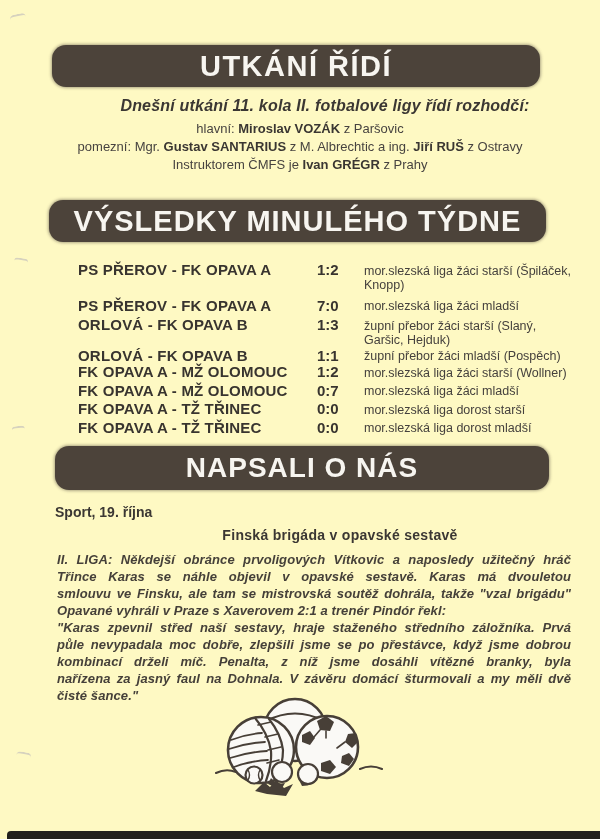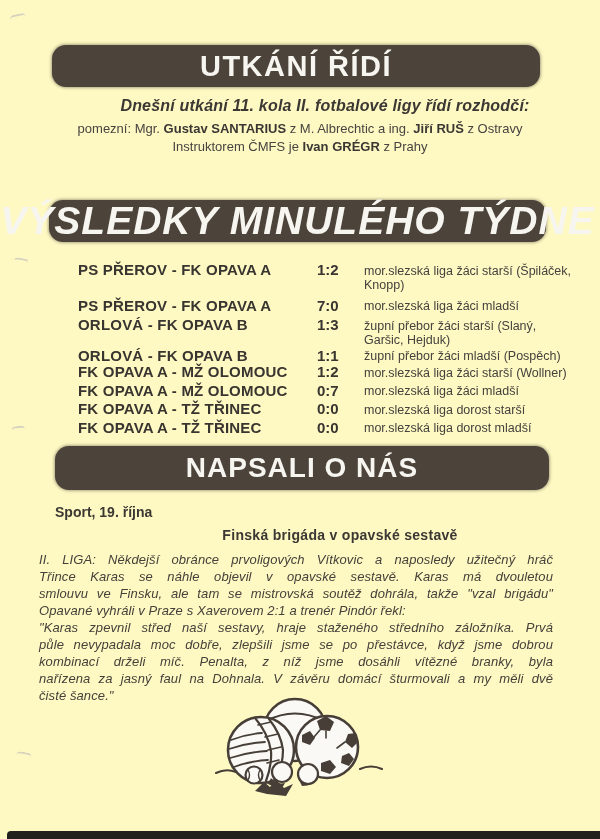--- a/index.html
+++ b/index.html
@@ -10,21 +10,21 @@
   }
   
   .hbox{
     position:absolute;background:#4c433a;color:#f7f5f0;
     display:flex;align-items:center;justify-content:center;
     font-weight:bold;border-radius:14px;
     box-shadow:0 0 3px 1px rgba(76,67,58,.45);
     white-space:nowrap;
   }
   #hbox1{left:52px;top:45px;width:488px;height:42px;font-size:29px;letter-spacing:1.5px;}
-  #hbox2{left:49px;top:200px;width:497px;height:42px;font-size:39px;letter-spacing:1px;font-style:italic;}
+  #hbox2{left:49px;top:200px;width:497px;height:42px;font-size:29px;letter-spacing:1px;}
   #hbox3{left:55px;top:446px;width:494px;height:44px;font-size:28px;letter-spacing:1px;}
   .intro{
     position:absolute;top:97px;left:0;width:600px;text-align:center;
     font-style:italic;font-weight:bold;font-size:16px;color:#3b3733;letter-spacing:.2px;padding-left:25px;
   }
   .refs{
     position:absolute;top:120px;left:0;width:600px;text-align:center;
     font-size:13px;line-height:18px;color:#474340;
   }
   .refs span{white-space:pre-wrap;}
@@ -36,22 +36,22 @@
   .rrow:nth-child(2){margin-bottom:3px;}
   .rrow:nth-child(3){margin-bottom:0;}
   .rrow:nth-child(4){margin-bottom:0;}
   .rmatch{width:239px;flex-shrink:0;font-weight:bold;font-size:15px;line-height:16.5px;letter-spacing:.2px;color:#38342f;}
   .rscore{width:47px;flex-shrink:0;font-weight:bold;font-size:15px;line-height:16.5px;color:#38342f;}
   .rleague{flex:1;font-size:12.5px;line-height:14.5px;color:#45413d;white-space:pre-line;padding-top:1.5px;}
   
   .press-source{position:absolute;top:504px;left:55px;font-weight:bold;font-size:14px;color:#3b3733;}
   .press-headline{position:absolute;top:527px;left:0;width:600px;text-align:center;font-weight:bold;font-size:14px;letter-spacing:.3px;color:#3b3733;margin-left:40px;}
   .article{
-    position:absolute;top:551px;left:39px;width:514px;
-    font-style:italic;font-size:13px;line-height:17px;color:#454039;letter-spacing:.1px;
+    position:absolute;top:551px;left:57px;width:514px;
+    font-style:italic;font-size:13px;line-height:17px;color:#454039;letter-spacing:.1px;font-weight:bold;
   }
   .aline{text-align:justify;text-align-last:justify;}
   .aline.end{text-align-last:left;}
   
   .mark{position:absolute;border-top:2px solid #c9c5bd;border-radius:60%/100%;opacity:.75;}
   #mark1{left:10px;top:14px;width:16px;height:6px;transform:rotate(-12deg);}
   #mark2{left:14px;top:258px;width:14px;height:5px;transform:rotate(8deg);}
   #mark3{left:12px;top:426px;width:13px;height:5px;transform:rotate(-6deg);}
   #mark4{left:16px;top:752px;width:15px;height:6px;transform:rotate(10deg);}
   .scan-bar{position:absolute;left:7px;right:0;top:831px;height:8px;background:#22201d;border-radius:4px 0 0 0;}
@@ -60,20 +60,21 @@
 </head>
 <body>
 
 <div class="page">
 
   <div class="hbox" id="hbox1">
     <span>UTKÁNÍ ŘÍDÍ</span>
   </div>
   <div class="intro">Dnešní utkání 11. kola II. fotbalové ligy řídí rozhodčí:</div>
   <div class="refs">
+    <div><span>hlavní: </span><span class="b">Miroslav VOZÁK</span><span> z Paršovic</span></div>
     <div><span>pomezní: Mgr. </span><span class="b">Gustav SANTARIUS</span><span> z M. Albrechtic a ing. </span><span class="b">Jiří RUŠ</span><span> z Ostravy</span></div>
     <div><span>Instruktorem ČMFS je </span><span class="b">Ivan GRÉGR</span><span> z Prahy</span></div>
   </div>
 
   <div class="hbox" id="hbox2">
     <span>VÝSLEDKY MINULÉHO TÝDNE</span>
   </div>
   <div class="results">
     <div class="rrow">
         <div class="rmatch">PS PŘEROV - FK OPAVA A</div>

